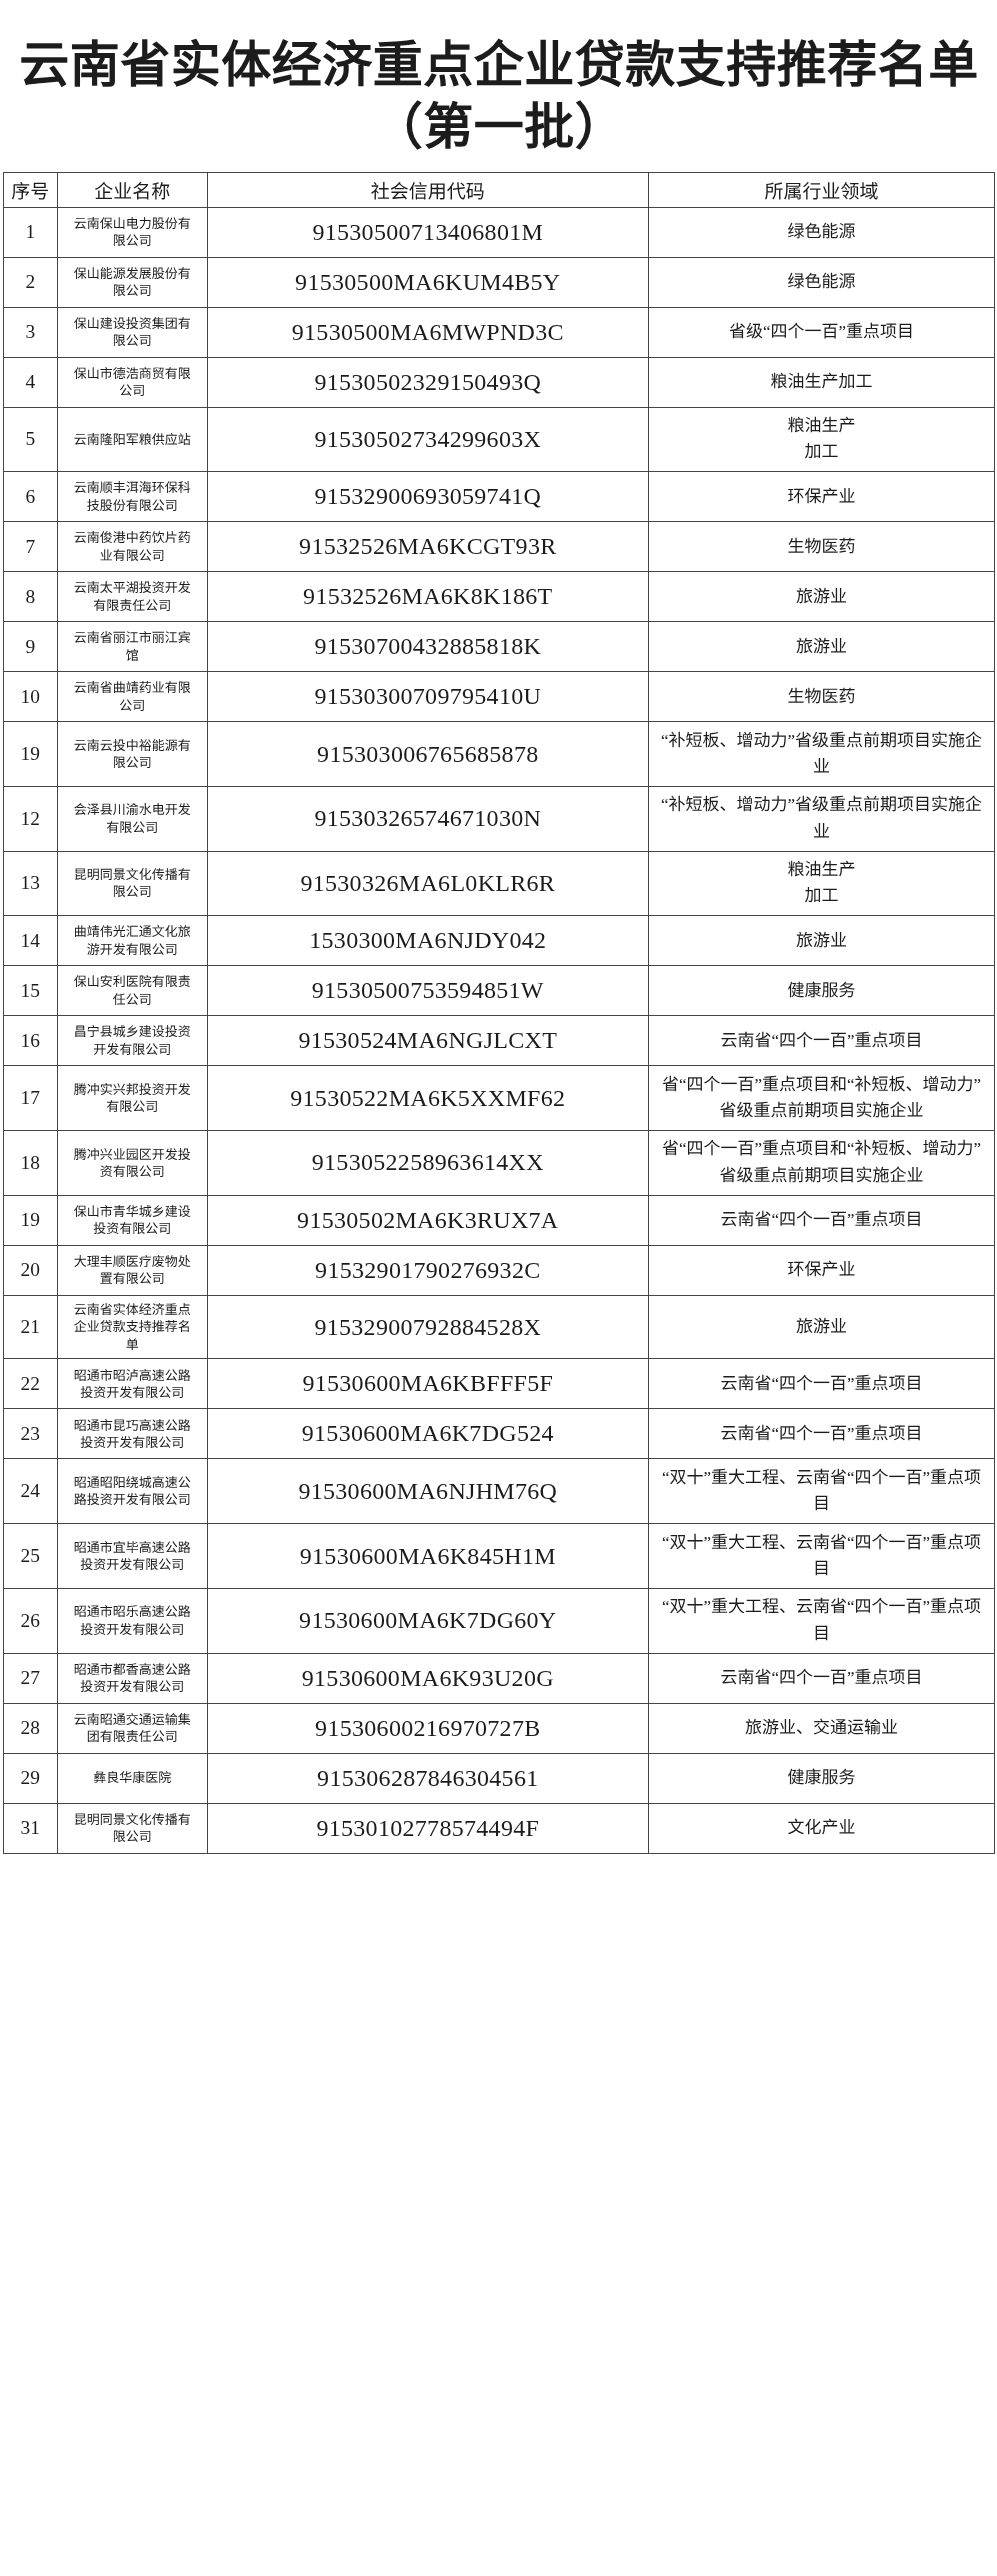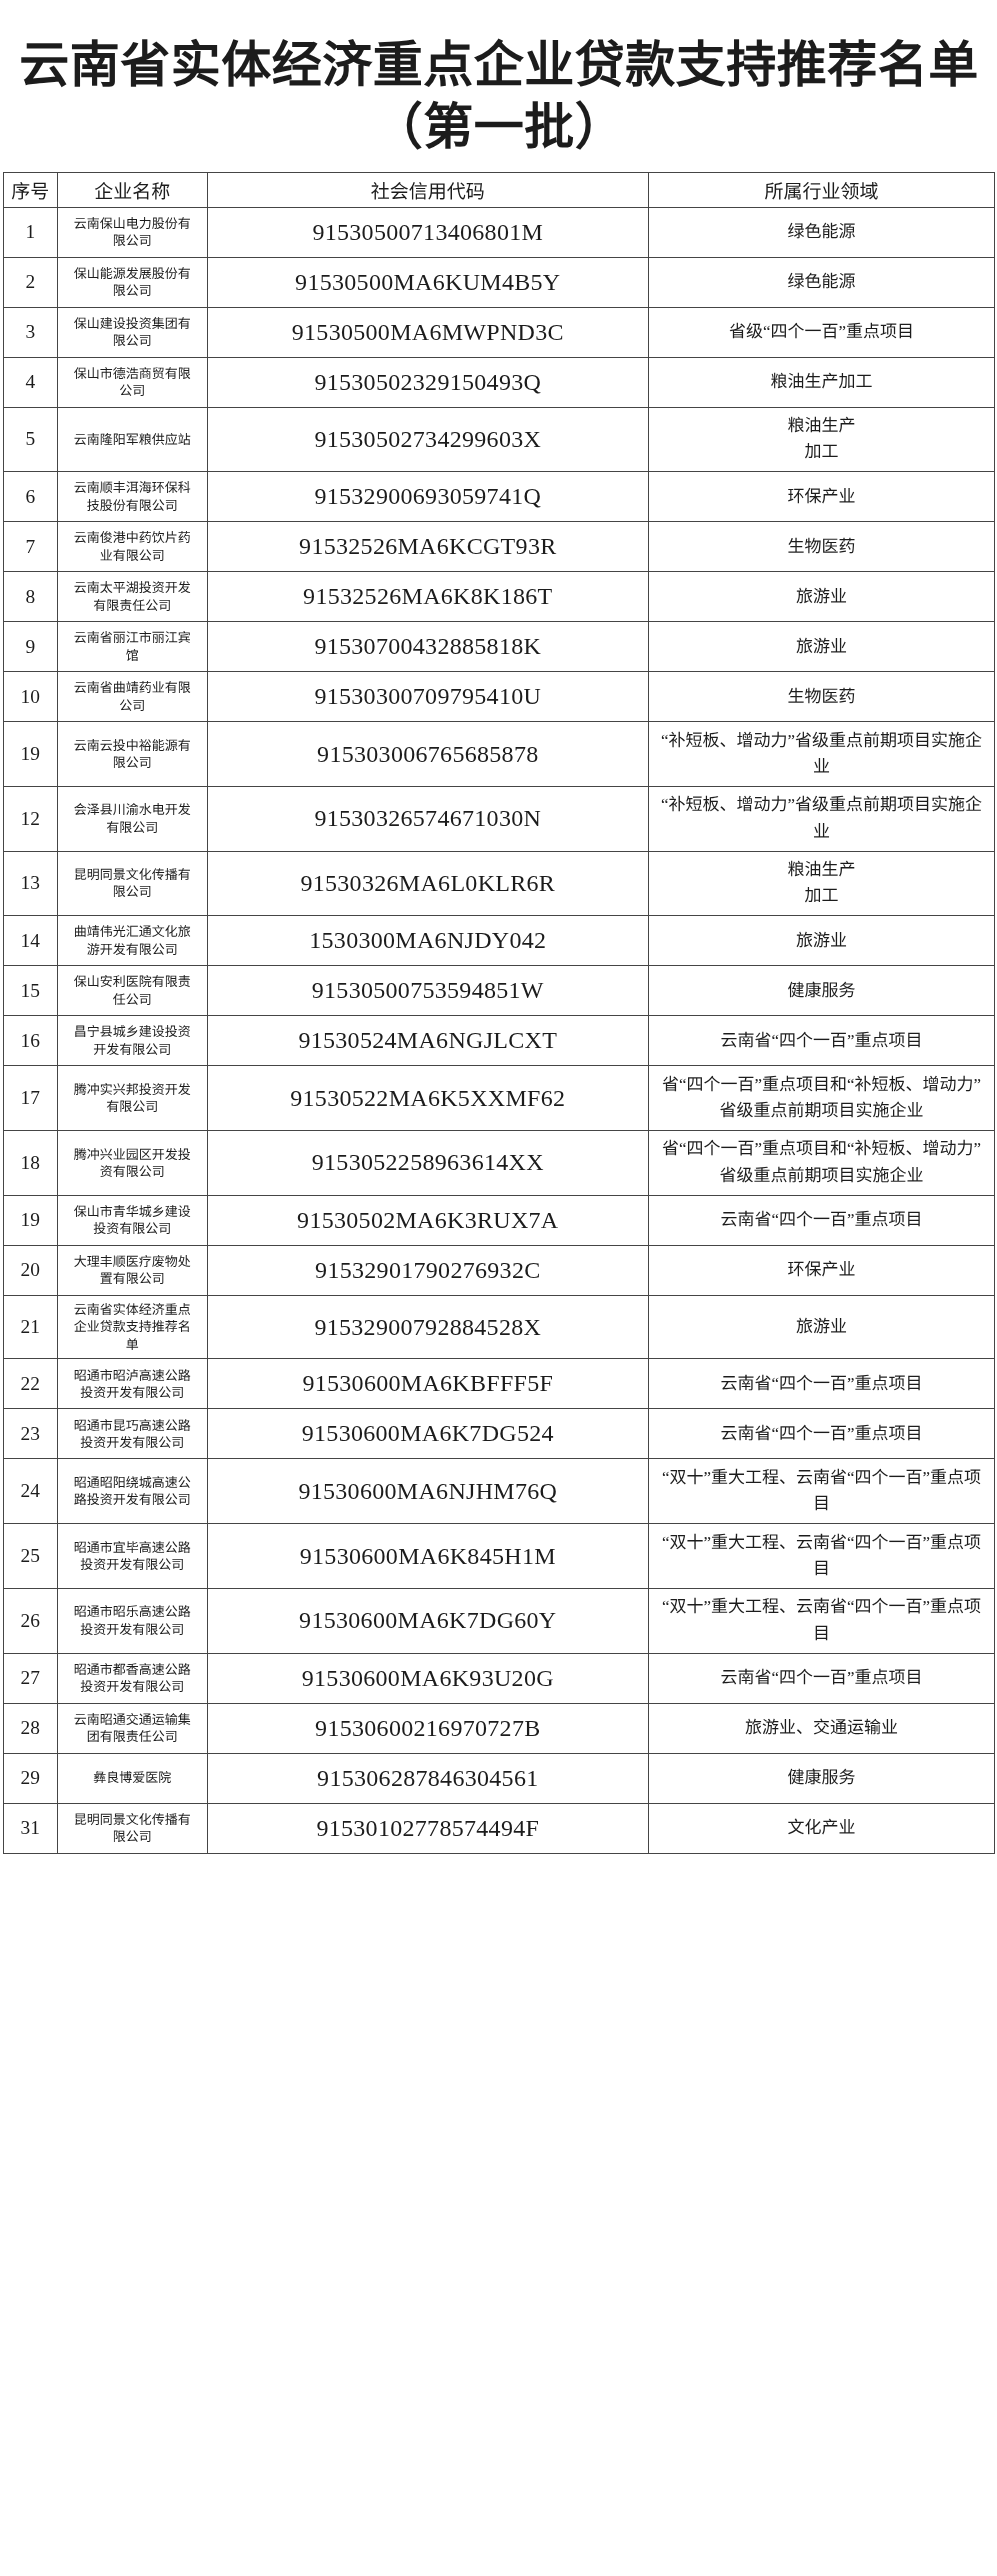--- a/index.html
+++ b/index.html
@@ -254,21 +254,21 @@
           <td class="industry">云南省“四个一百”重点项目</td>
         </tr>
         <tr>
           <td class="no">28</td>
           <td class="name">云南昭通交通运输集团有限责任公司</td>
           <td class="code">91530600216970727B</td>
           <td class="industry">旅游业、交通运输业</td>
         </tr>
         <tr>
           <td class="no">29</td>
-          <td class="name">彝良博爱医院</td>
+          <td class="name">彝良华康医院</td>
           <td class="code">915306287846304561</td>
           <td class="industry">健康服务</td>
         </tr>
         <tr>
           <td class="no">31</td>
           <td class="name">昆明同景文化传播有限公司</td>
           <td class="code">91530102778574494F</td>
           <td class="industry">文化产业</td>
         </tr>
       </tbody>

